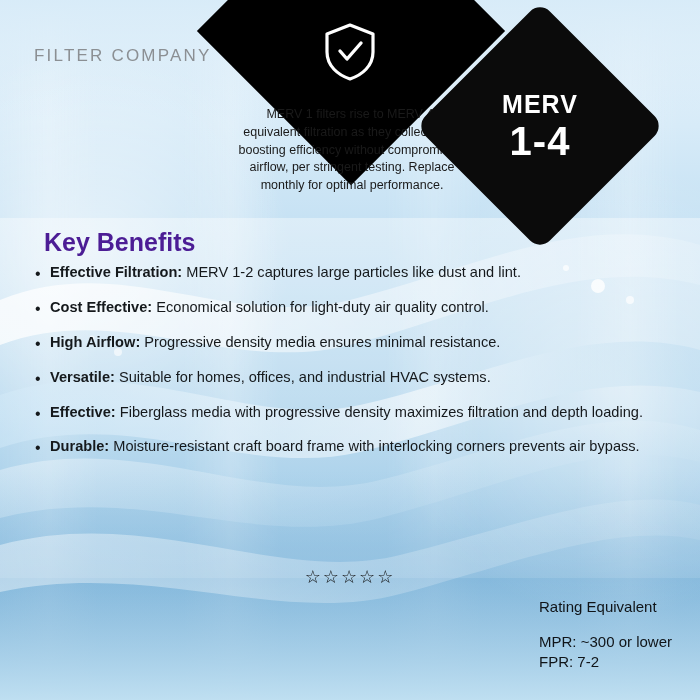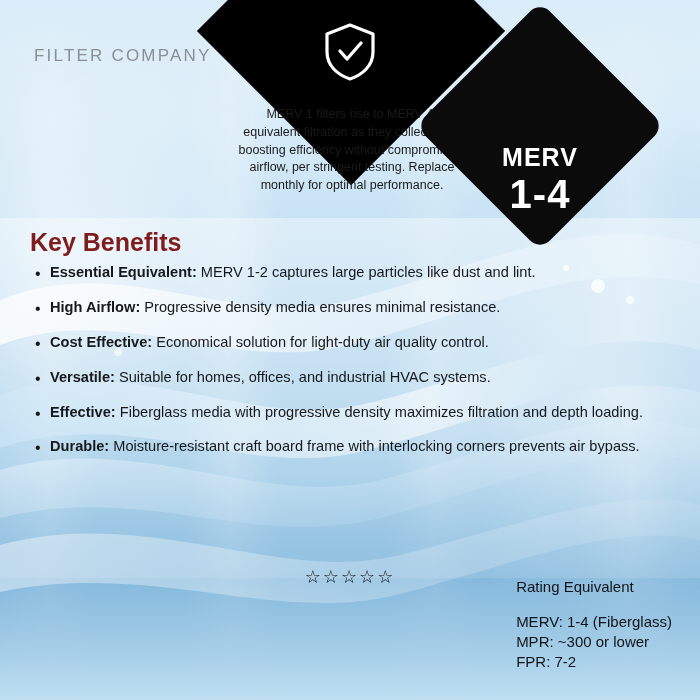--- a/index.html
+++ b/index.html
@@ -111,21 +111,21 @@
   }
   .merv-text {
     position: absolute;
     left: 452px;
     top: 38px;
     width: 176px;
     height: 176px;
     display: flex;
     flex-direction: column;
     align-items: center;
-    justify-content: flex-end;
+    justify-content: center;
     color: #fff;
     letter-spacing: 1px;
   }
   .merv-label {
     font-size: 25px;
     font-weight: 700;
     line-height: 1;
     margin-bottom: 4px;
   }
   .merv-value {
@@ -173,25 +173,25 @@
     font-size: 17px;
     letter-spacing: 2.2px;
     color: #8b8f93;
     margin-top: 12px;
     font-weight: 400;
   }
 
   
   .kb-title {
     position: absolute;
-    left: 30px;
+    left: 44px;
     top: 228px;
     font-size: 25px;
     font-weight: 700;
-    color: #7f1d1d;
+    color: #4c1d95;
   }
   .kb-list {
     position: absolute;
     left: 34px;
     top: 262px;
     width: 636px;
     margin: 0;
     padding: 0;
     list-style: none;
   }
@@ -304,41 +304,40 @@
     <div class="merv-value">1-4</div>
   </div>
 
   <div class="logo">
     <div class="logo-sub">FILTER COMPANY</div>
   </div>
 
   <div class="kb-title">Key Benefits</div>
   <ul class="kb-list">
     <li class="kb-item">
-      <b>Essential Equivalent:</b><span> MERV 1-2 captures large particles like dust and lint.</span>
+      <b>Effective Filtration:</b><span> MERV 1-2 captures large particles like dust and lint.</span>
+    </li>
+    <li class="kb-item">
+      <b>Cost Effective:</b><span> Economical solution for light-duty air quality control.</span>
     </li>
     <li class="kb-item">
       <b>High Airflow:</b><span> Progressive density media ensures minimal resistance.</span>
-    </li>
-    <li class="kb-item">
-      <b>Cost Effective:</b><span> Economical solution for light-duty air quality control.</span>
     </li>
     <li class="kb-item">
       <b>Versatile:</b><span> Suitable for homes, offices, and industrial HVAC systems.</span>
     </li>
     <li class="kb-item">
       <b>Effective:</b><span> Fiberglass media with progressive density maximizes filtration and depth loading.</span>
     </li>
     <li class="kb-item">
       <b>Durable:</b><span> Moisture-resistant craft board frame with interlocking corners prevents air bypass.</span>
     </li>
   </ul>
 
   <div class="stars">☆☆☆☆☆</div>
 
   <div class="rating">
     <div class="rating-title">Rating Equivalent</div>
-    <div class="rating-line">MERV: 1-4 (Fiberglass)</div>
     <div class="rating-line">MPR: ~300 or lower</div>
     <div class="rating-line">FPR: 7-2</div>
   </div>
 
 </div>
 
 </body></html>

